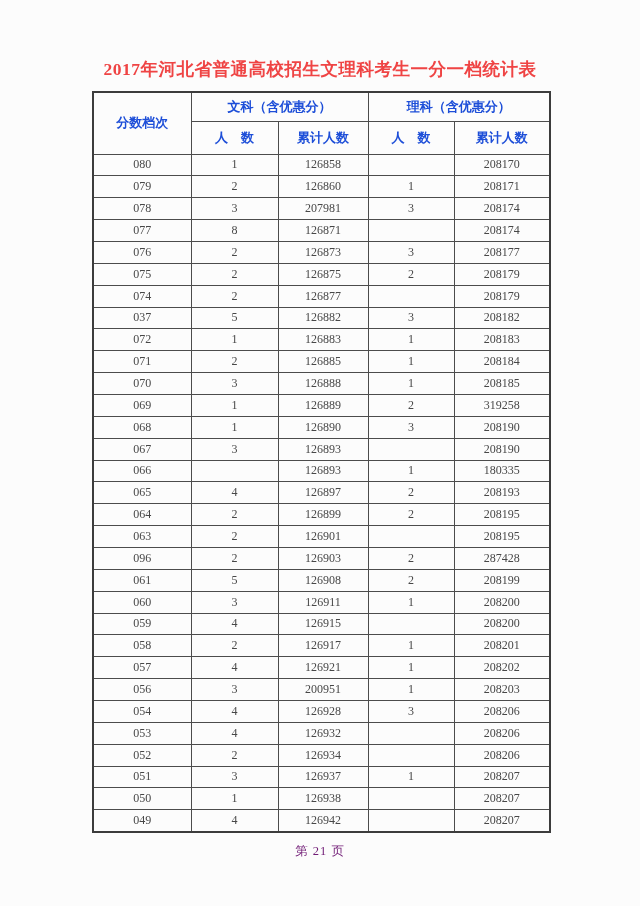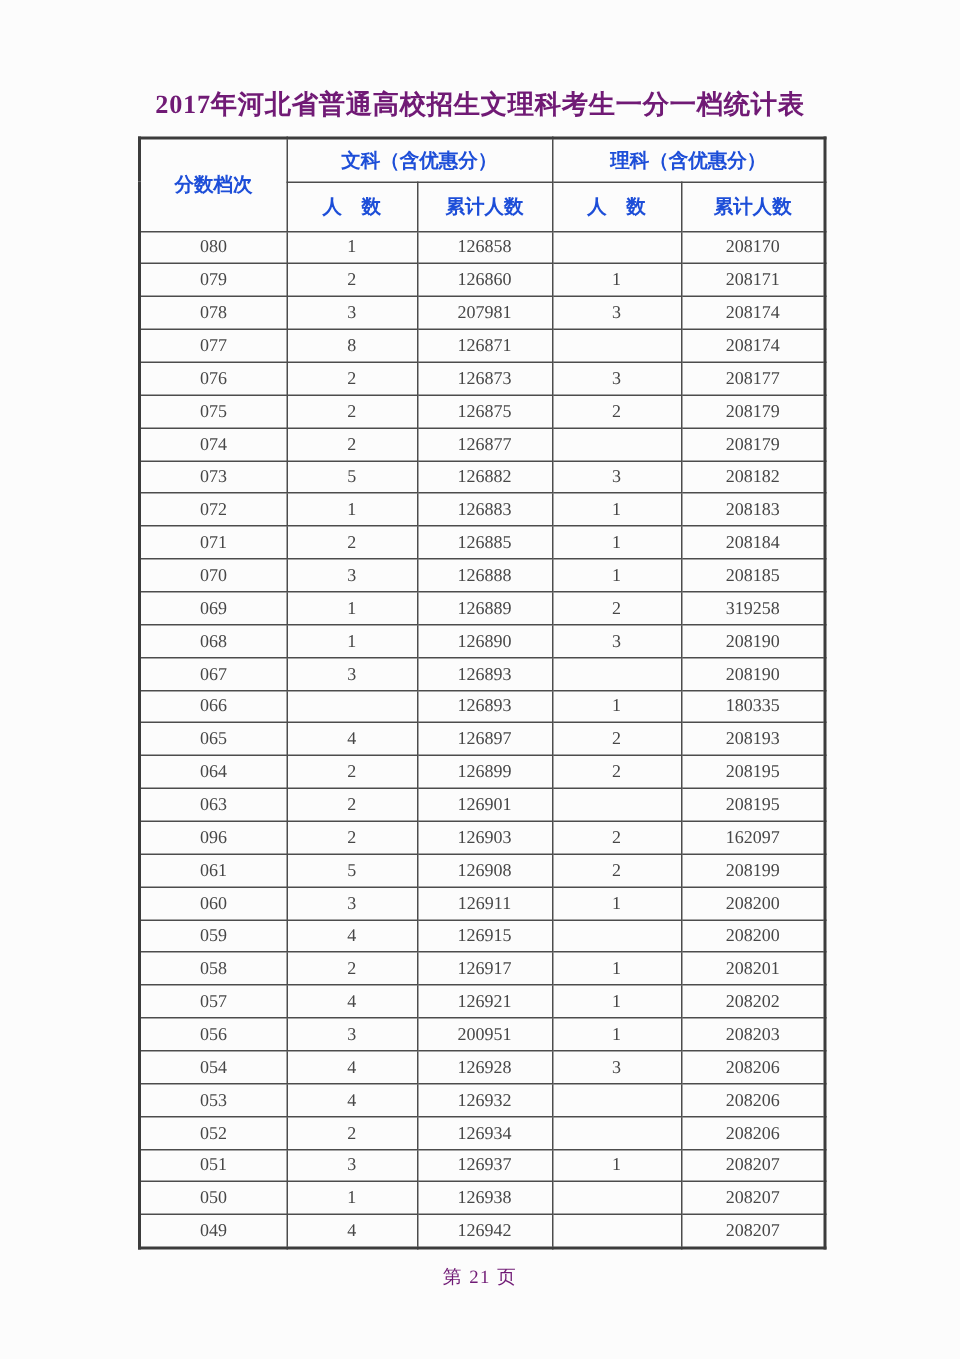--- a/index.html
+++ b/index.html
@@ -21,21 +21,21 @@
     background: #fcfcfc;
   }
   .doc-title {
     position: absolute;
     top: 57px;
     left: 0;
     width: 640px;
     text-align: center;
     font-size: 17.5px;
     font-weight: bold;
-    color: #701a75;
+    color: #ef4444;
     letter-spacing: 0.5px;
     margin: 0;
   }
   table.stat-table {
     position: absolute;
     top: 91px;
     left: 92px;
     width: 457px;
     border-collapse: collapse;
     table-layout: fixed;
@@ -145,21 +145,21 @@
           <td>208179</td>
         </tr>
         <tr>
           <td>074</td>
           <td>2</td>
           <td>126877</td>
           <td></td>
           <td>208179</td>
         </tr>
         <tr>
-          <td>073</td>
+          <td>037</td>
           <td>5</td>
           <td>126882</td>
           <td>3</td>
           <td>208182</td>
         </tr>
         <tr>
           <td>072</td>
           <td>1</td>
           <td>126883</td>
           <td>1</td>
@@ -226,21 +226,21 @@
           <td>2</td>
           <td>126901</td>
           <td></td>
           <td>208195</td>
         </tr>
         <tr>
           <td>096</td>
           <td>2</td>
           <td>126903</td>
           <td>2</td>
-          <td>162097</td>
+          <td>287428</td>
         </tr>
         <tr>
           <td>061</td>
           <td>5</td>
           <td>126908</td>
           <td>2</td>
           <td>208199</td>
         </tr>
         <tr>
           <td>060</td>

